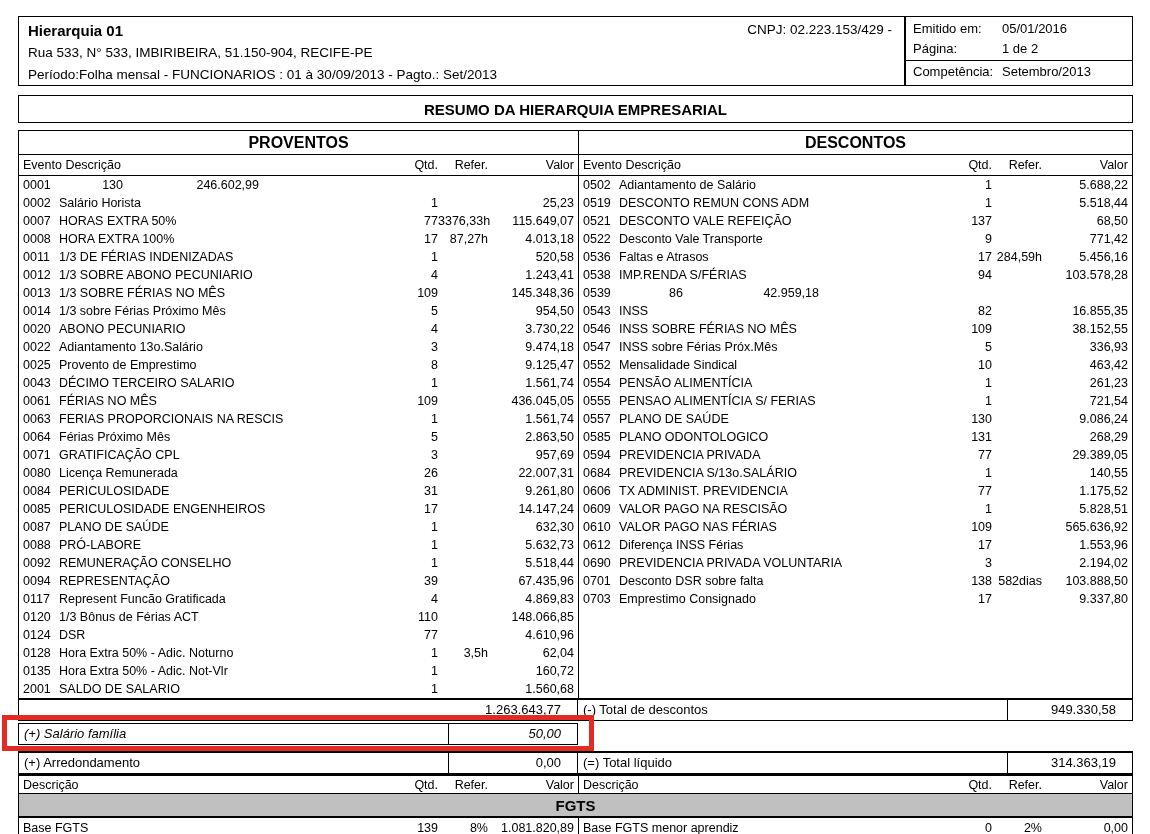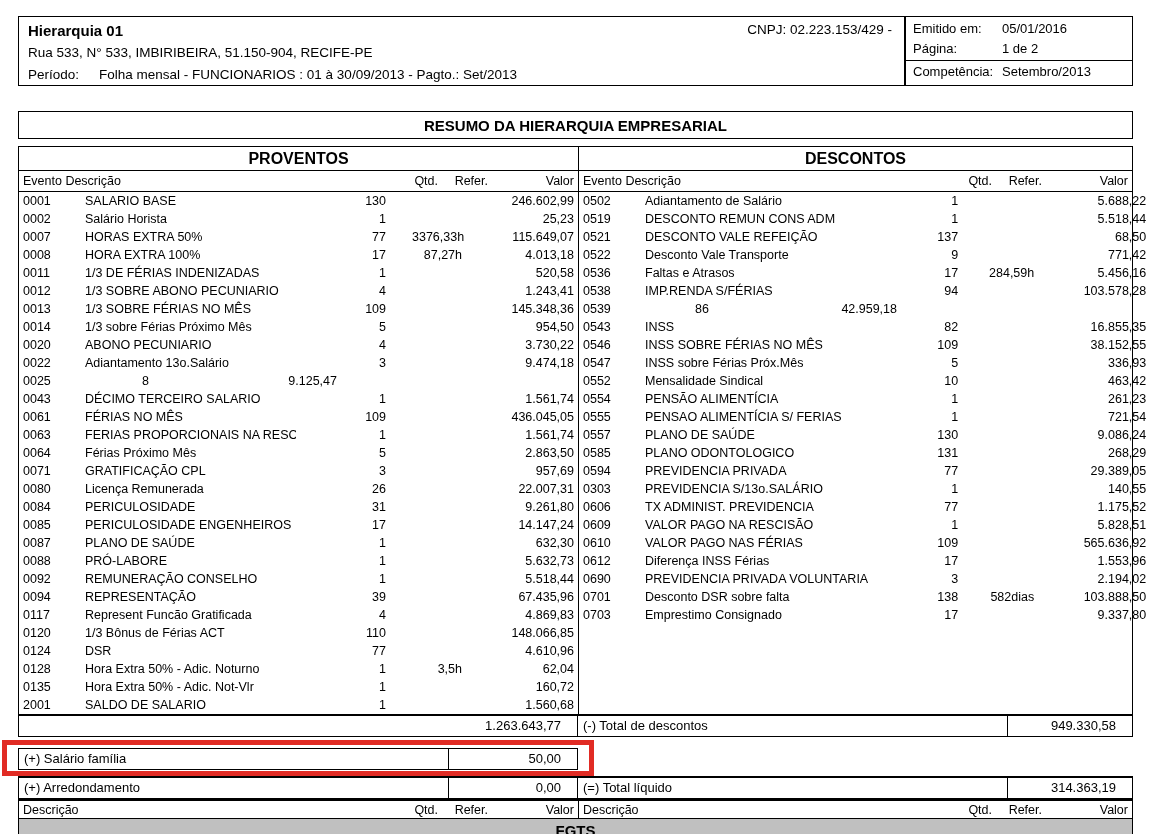--- a/index.html
+++ b/index.html
@@ -9,61 +9,61 @@
     font-family:"Liberation Sans", sans-serif;
     color:#000; font-size:12.5px;
   }
   .page { position:relative; width:1150px; height:834px; padding:16px 17px 0 18px; }
 
   
   .hdr { display:flex; height:70px; }
   .hdr-left { flex:1; border:1px solid #000; position:relative; padding:3px 8px 0 9px; }
   .company { font-size:15px; font-weight:bold; line-height:22px; }
   .addr, .period { font-size:13.5px; line-height:22px; white-space:nowrap; }
-  .period-label { margin-right:20px; }
+  .period-label { margin-right:0; }
   .cnpj { position:absolute; top:5px; right:12px; font-size:13.5px; }
   .hdr-right { width:228px; border:1px solid #000; display:flex; flex-direction:column; }
   .hdr-right .block1 { border-bottom:1px solid #000; padding:2px 0 1px 0; }
   .kv { display:flex; font-size:13px; line-height:20px; }
   .kv .k { width:96px; padding-left:7px; }
   .kv .v { flex:1; }
   .block2 { padding:1px 0; }
 
   
-  .title-box { margin-top:25px; height:28px; border:1px solid #000;
+  .title-box { margin-top:9px; height:28px; border:1px solid #000;
     display:flex; align-items:center; justify-content:center; }
   .title-box span { font-size:15px; font-weight:bold; }
 
   
   .main-table { margin-top:7px; border:1px solid #000; border-bottom:none; }
   .half-l { width:560px; border-right:1px solid #000; }
   .half-r { flex:1; }
   .sec-hdr { height:24px; border-bottom:1px solid #000; display:flex; }
   .sec-hdr .half-l, .sec-hdr .half-r { display:flex; align-items:center; justify-content:center; }
   .sec-hdr span { font-weight:bold; font-size:16px; }
   .col-hdr { height:21px; border-bottom:1px solid #000; display:flex; }
   .col-row { display:flex; align-items:center; height:100%; width:100%; }
   .c-desc { flex:1; padding-left:4px; white-space:nowrap; overflow:hidden; }
   .c-code { width:40px; padding-left:4px; }
   .c-name { flex:1; white-space:nowrap; overflow:hidden; }
   .c-qtd { width:64px; text-align:right; }
   .c-ref { width:50px; text-align:right; }
   .c-val { width:90px; text-align:right; padding-right:4px; white-space:nowrap; }
   .tbody { display:flex; height:522px; }
   .tbody .half-l, .tbody .half-r { display:block; }
-  .trow { display:flex; height:18px; line-height:18px; align-items:flex-start;gap:26px; }
+  .trow { display:flex; height:18px; line-height:18px; align-items:flex-start; }
 
   
   .band { display:flex; height:23px; }
   .band .b-l { width:560px; display:flex; border:1px solid #000; border-top-width:2px; border-right:1px solid #000; }
   .band .b-r { flex:1; display:flex; border:1px solid #000; border-top-width:2px; border-left:none; }
   .tot-label { width:430px; border-right:1px solid #000; padding-left:5px; line-height:19px; font-size:13px; white-space:nowrap; }
   .tot-value { flex:1; text-align:right; padding-right:16px; line-height:19px; font-size:13px; }
 
-  .band-sf { position:relative; margin-top:11px; height:22px; display:flex; }
+  .band-sf { position:relative; margin-top:2px; height:22px; display:flex;font-style:italic; }
   .band-sf .b-l { width:560px; display:flex; border:1px solid #000; }
   .band-sf .tot-label { line-height:20px; }
   .band-sf .tot-value { line-height:20px; }
   .red-box { position:absolute; left:-16px; top:-8px; width:592px; height:36px;
     border:5px solid var(--red,#e12b24); pointer-events:none; }
 
   .band-arr { margin-top:6px; }
 
   
   .fgts-colhdr { display:flex; height:20px; border:1px solid #000; border-top-width:2px; border-bottom:1px solid #000; }
@@ -137,21 +137,20 @@
           <span class="c-ref">Refer.</span>
           <span class="c-val">Valor</span>
         </div>
       </div>
     </div>
     <div class="tbody">
       <div class="half-l">
 
           <div class="trow">
             <span class="c-code">0001</span>
-            <span class="c-name">SALARIO BASE</span>
             <span class="c-qtd">130</span>
             <span class="c-ref"></span>
             <span class="c-val">246.602,99</span>
           </div>
 
           <div class="trow">
             <span class="c-code">0002</span>
             <span class="c-name">Salário Horista</span>
             <span class="c-qtd">1</span>
             <span class="c-ref"></span>
@@ -217,20 +216,21 @@
           <div class="trow">
             <span class="c-code">0022</span>
             <span class="c-name">Adiantamento 13o.Salário</span>
             <span class="c-qtd">3</span>
             <span class="c-ref"></span>
             <span class="c-val">9.474,18</span>
           </div>
 
           <div class="trow">
             <span class="c-code">0025</span>
+            <span class="c-name">Provento de Emprestimo</span>
             <span class="c-qtd">8</span>
             <span class="c-ref"></span>
             <span class="c-val">9.125,47</span>
           </div>
 
           <div class="trow">
             <span class="c-code">0043</span>
             <span class="c-name">DÉCIMO TERCEIRO SALARIO</span>
             <span class="c-qtd">1</span>
             <span class="c-ref"></span>
@@ -496,21 +496,21 @@
 
           <div class="trow">
             <span class="c-code">0594</span>
             <span class="c-name">PREVIDENCIA PRIVADA</span>
             <span class="c-qtd">77</span>
             <span class="c-ref"></span>
             <span class="c-val">29.389,05</span>
           </div>
 
           <div class="trow">
-            <span class="c-code">0303</span>
+            <span class="c-code">0684</span>
             <span class="c-name">PREVIDENCIA S/13o.SALÁRIO</span>
             <span class="c-qtd">1</span>
             <span class="c-ref"></span>
             <span class="c-val">140,55</span>
           </div>
 
           <div class="trow">
             <span class="c-code">0606</span>
             <span class="c-name">TX ADMINIST. PREVIDENCIA</span>
             <span class="c-qtd">77</span>

